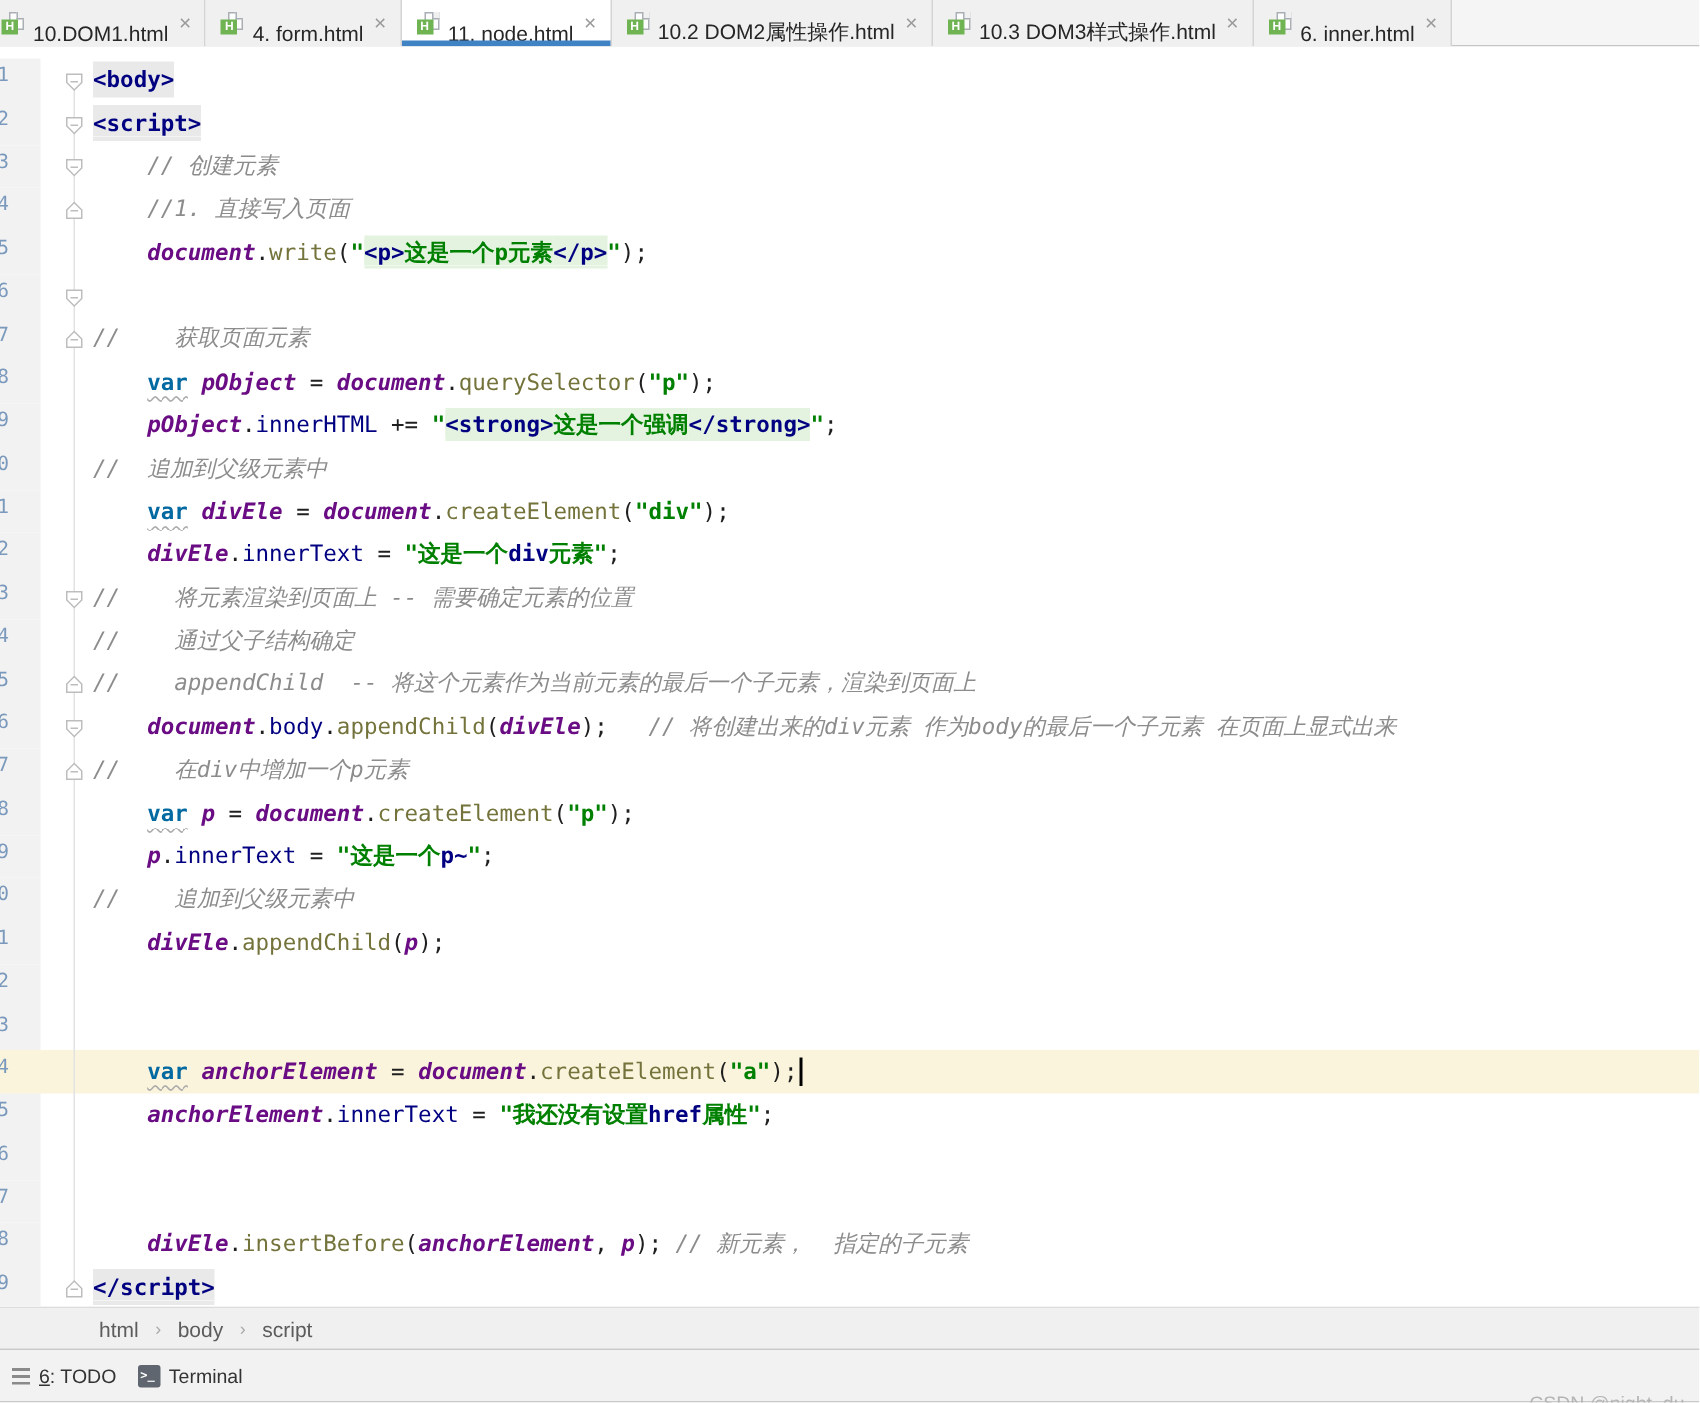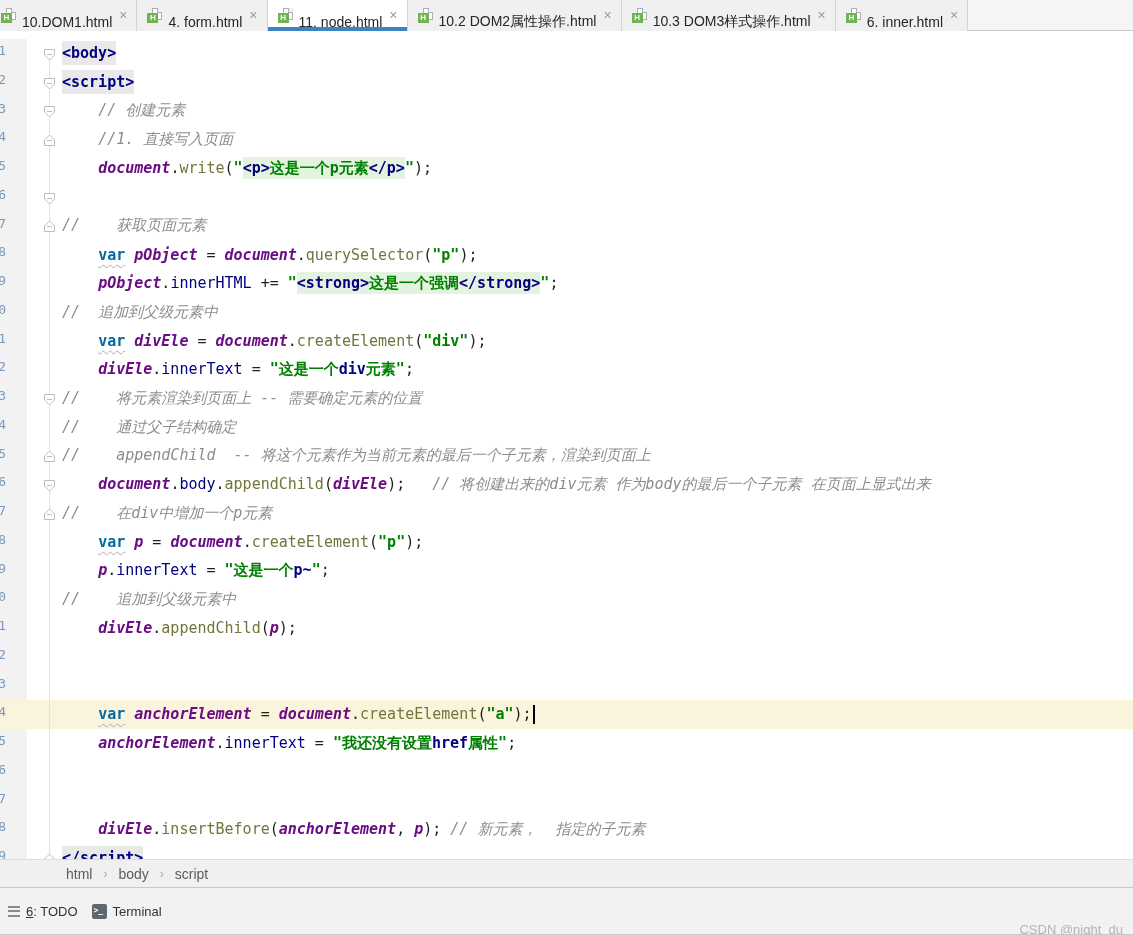--- a/index.html
+++ b/index.html
@@ -58,21 +58,21 @@
   .fold-vline { position:absolute; left:49px; width:1px; background:#E2E2E2; }
   .fold-mark { position:absolute; left:43px; width:13px; height:13px; }
 
   
   .crumbs { height:28px; flex:0 0 auto; background:#F0F0F0; border-top:1px solid #DCDCDC;
             display:flex; align-items:center; padding-left:64px; font-size:14px; color:#5C5C5C;text-align:center; }
   .crumbs .item { padding:0 2px; }
   .crumbs .sep { color:#A8A8A8; margin:0 9px; font-size:12px; }
 
   
-  .statusbar { height:48px; flex:0 0 auto; background:#F2F2F2; border-top:1px solid #C9C9C9;
+  .statusbar { height:36px; flex:0 0 auto; background:#F2F2F2; border-top:1px solid #C9C9C9;
                border-bottom:1px solid #C9C9C9; display:flex; align-items:center;
                font-size:13px; color:#333; padding:0 10px 0 0; }
   .sb-item { display:flex; align-items:center; margin-left:14px; }
   .todo-ico { width:12px; height:11px; margin-left:-6px; margin-right:6px;
               background:repeating-linear-gradient(#8A8A8A 0 2px, transparent 2px 4.5px);
               flex:0 0 auto; }
   .todo-mn { text-decoration:underline; }
   .term-ico { width:15px; height:15px; background:#5F6670; border-radius:2px; margin-right:6px;
               position:relative; flex:0 0 auto; }
   .term-ico::after { content:">_"; position:absolute; left:2px; top:1px; color:#fff;

